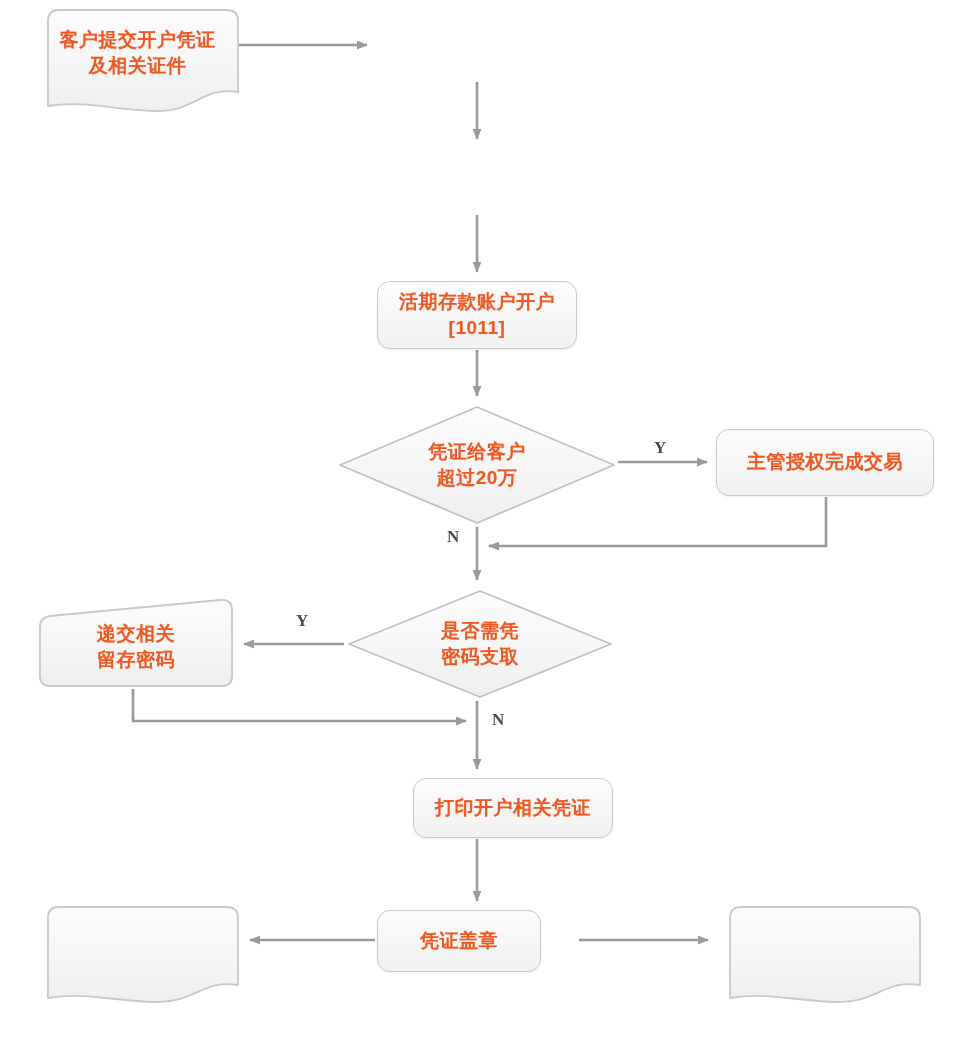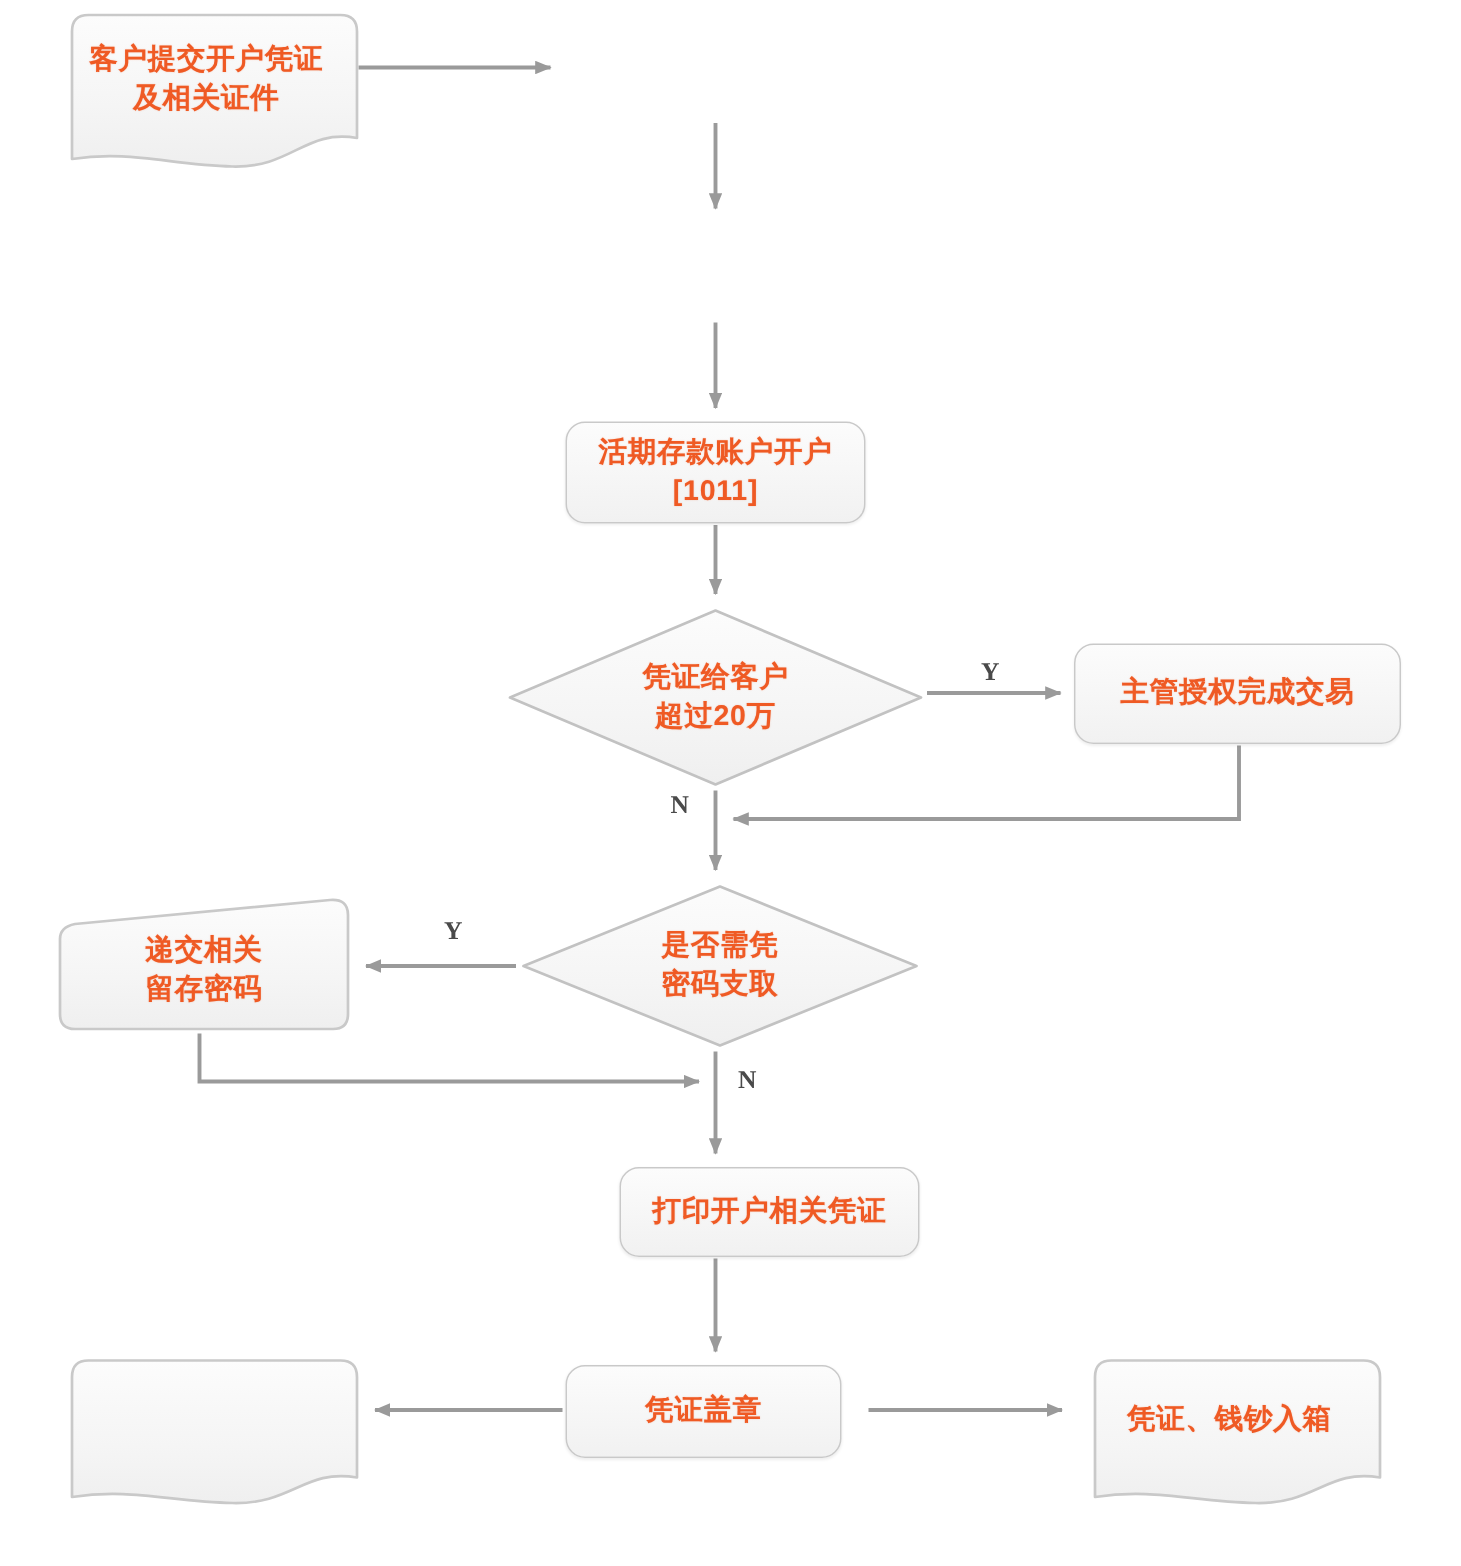--- a/index.html
+++ b/index.html
@@ -179,37 +179,36 @@
                  Q194,88 184,88 L12,88 Q2,88 2,78 Z" fill="url(#nodeGrad)" stroke="#c9c9c9" stroke-width="1.8" stroke-linejoin="round"></path>
       </svg>
       <span class="node-text">递交相关
 留存密码</span>
     </div>
 
     <div class="node node-rect" style="left:377px; top:778px; width:200px; height:60px;margin-left:36px;">
       <span>打印开户相关凭证</span>
     </div>
 
-    <div class="node node-rect" style="left:377px; top:910px; width:184px; height:62px;">
+    <div class="node node-rect" style="left:377px; top:910px; width:164px; height:62px;">
       <span>凭证盖章</span>
     </div>
 
     <div class="node node-shaped node-doc" style="left:35px; top:905px; width:205px; height:104px;">
       <svg class="node-svg" viewBox="0 0 205 104" preserveAspectRatio="none">
         <path d="M13,13 Q13,2 24,2 L192,2 Q203,2 203,13 L203,80
                  C168,74 160,98 120,97 C78,96 52,87 13,93 Z" fill="url(#nodeGrad)" stroke="#c9c9c9" stroke-width="1.8" stroke-linejoin="round"></path>
       </svg>
     </div>
 
     <div class="node node-shaped node-doc" style="left:717px; top:905px; width:205px; height:104px;">
       <svg class="node-svg" viewBox="0 0 205 104" preserveAspectRatio="none">
         <path d="M13,13 Q13,2 24,2 L192,2 Q203,2 203,13 L203,80
                  C168,74 160,98 120,97 C78,96 52,87 13,93 Z" fill="url(#nodeGrad)" stroke="#c9c9c9" stroke-width="1.8" stroke-linejoin="round"></path>
       </svg>
-      <span class="node-text">凭证、钱钞入箱</span>
     </div>
 
     <span class="edge-label" style="left:654px; top:439px;">Y</span>
     <span class="edge-label" style="left:447px; top:528px;">N</span>
     <span class="edge-label" style="left:296px; top:612px;">Y</span>
     <span class="edge-label" style="left:492px; top:711px;">N</span>
 
   </div>
 </div>
 

